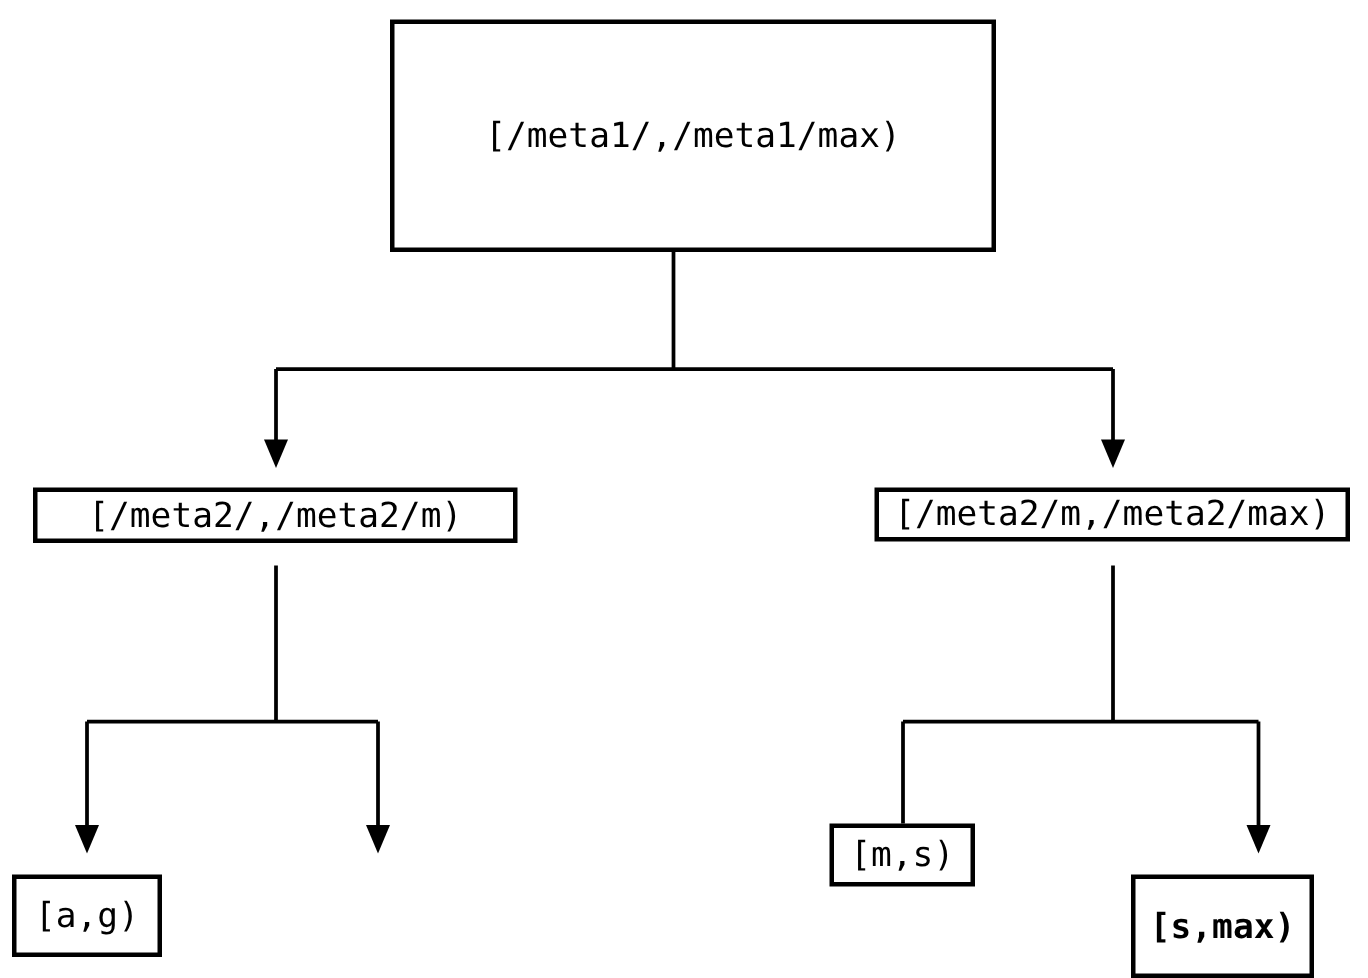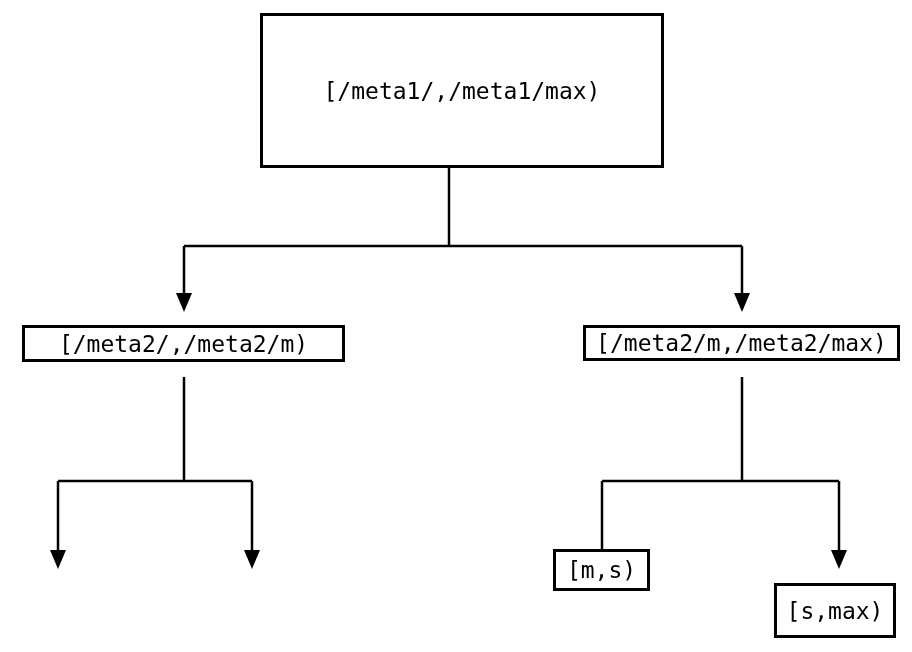--- a/index.html
+++ b/index.html
@@ -27,21 +27,21 @@
     justify-content: center;
     font-size: 23px;
     white-space: nowrap;
   }
   .n-root      { left: 260px; top: 13px;  width: 404px; height: 155px; }
   .n-left      { left: 22px;  top: 325px; width: 323px; height: 37px; }
   .n-right     { left: 583px; top: 325px; width: 317px; height: 36px; }
   .n-leaf-ag   { left: 8px;   top: 583px; width: 100px; height: 55px; }
   .n-leaf-gm   { left: 203px; top: 583px; width: 97px;  height: 55px; }
   .n-leaf-ms   { left: 553px; top: 549px; width: 97px;  height: 42px; }
-  .n-leaf-smax { left: 774px; top: 583px; width: 122px; height: 55px; }
+  .n-leaf-smax { left: 754px; top: 583px; width: 122px; height: 69px; font-weight: bold; }
 </style>
 </head>
 <body>
 
 <div class="canvas">
 
   <svg class="connectors" viewBox="0 0 912 652" width="912" height="652" xmlns="http://www.w3.org/2000/svg">
     <g stroke="#000000" stroke-width="2.5" fill="none">
       <path d="M449 168 V246"></path>
       <path d="M184 246 H742"></path>
@@ -67,19 +67,20 @@
       <polygon points="831,550 847,550 839,569"></polygon>
     </g>
   </svg>
 
   <div class="node n-root">[/meta1/,/meta1/max)</div>
 
   <div class="node n-left">[/meta2/,/meta2/m)</div>
 
   <div class="node n-right">[/meta2/m,/meta2/max)</div>
 
+  <div class="node n-leaf-ag">[a,g)</div>
 
 
   <div class="node n-leaf-ms">[m,s)</div>
 
   <div class="node n-leaf-smax">[s,max)</div>
 
 </div>
 
 </body></html>

